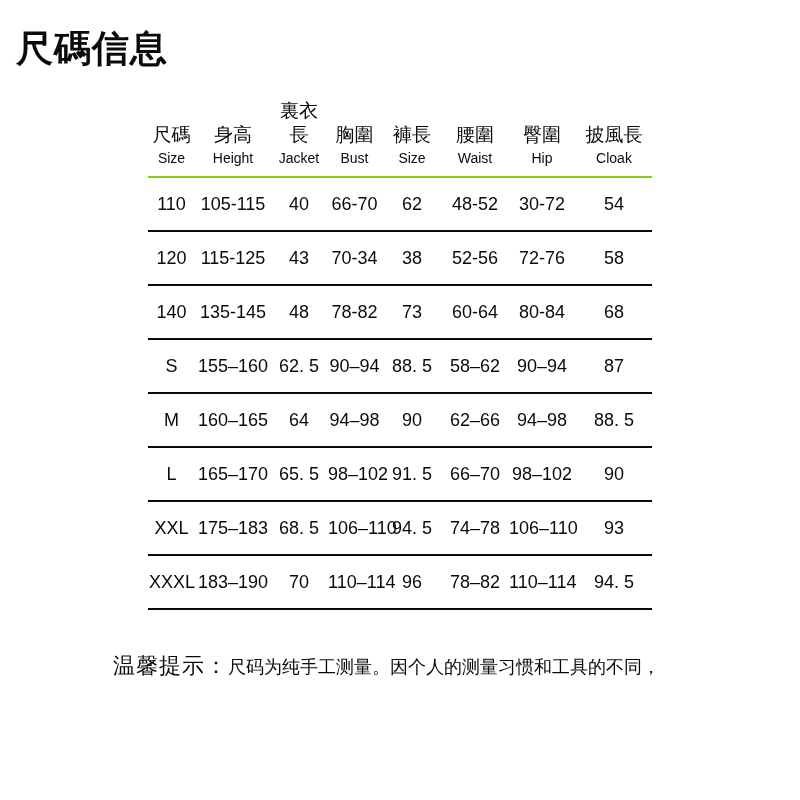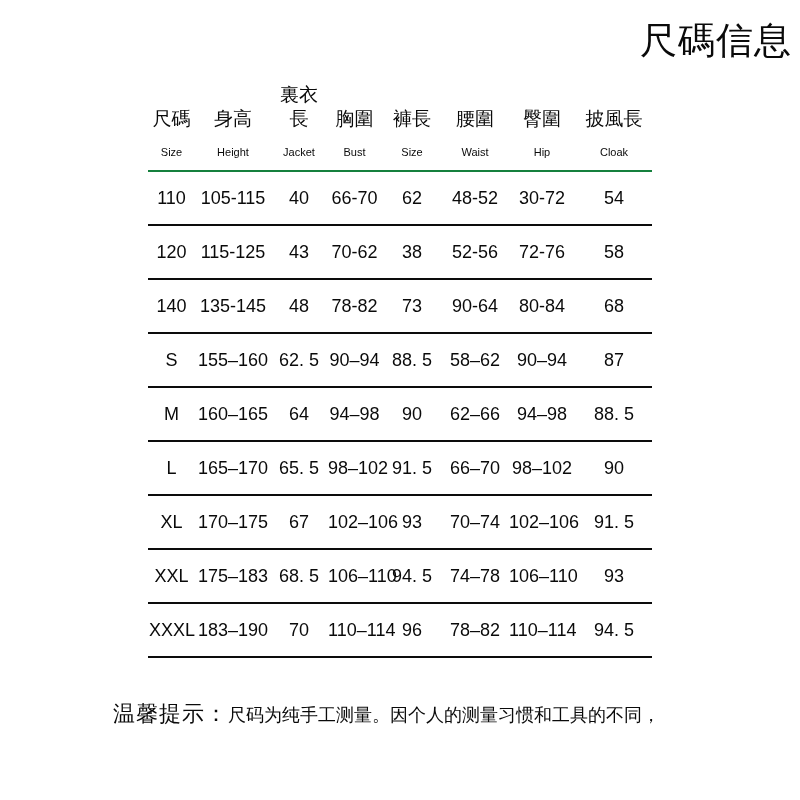--- a/index.html
+++ b/index.html
@@ -3,39 +3,39 @@
 <meta charset="utf-8">
 <style>
   html,body{margin:0;padding:0;}
   body{
     width:800px;height:800px;background:#ffffff;color:#111;
     font-family:"Liberation Sans","DejaVu Sans",sans-serif;
     -webkit-font-smoothing:antialiased;
   }
   .page{width:800px;height:800px;overflow:hidden;position:relative;}
   .title{
-    text-align:right;font-size:37px;font-weight:400;
-    margin:8px;padding-top:9px;height:56px;line-height:48px;
+    text-align:left;font-size:37px;font-weight:700;
+    margin:16px;padding-top:9px;height:56px;line-height:48px;
     letter-spacing:1px;color:#0a0a0a;
   }
   table.size-table{
     table-layout:fixed;width:504px;margin:0 auto;
     border-collapse:collapse;
   }
   col.c-size{width:47px;}  col.c-height{width:76px;}
   col.c-jacket{width:56px;} col.c-bust{width:55px;}
   col.c-pant{width:60px;}  col.c-waist{width:66px;}
   col.c-hip{width:68px;}   col.c-cloak{width:76px;}
   thead th{
-    border-bottom:2px solid #15803d;
+    border-bottom:2px solid #84cc16;
     padding:2px 0 9px;font-weight:400;text-align:center;
     vertical-align:bottom;
   }
   thead .zh{font-size:19px;line-height:24px;color:#0a0a0a;}
-  thead .en{font-size:11px;line-height:18px;margin-top:12px;color:#0a0a0a;}
+  thead .en{font-size:14px;line-height:18px;margin-top:2px;color:#0a0a0a;}
   tbody td{
     border-bottom:2px solid #0c0c0c;
     height:50px;text-align:center;vertical-align:middle;
     font-size:18px;color:#0a0a0a;white-space:nowrap;
   }
   .note{
     margin:40px 0 0 113px;width:585px;
     font-size:18px;line-height:31px;color:#0a0a0a;
   }
   .note-label{font-size:22px;letter-spacing:1px;}
@@ -101,33 +101,33 @@
           <td>66-70</td>
           <td>62</td>
           <td>48-52</td>
           <td>30-72</td>
           <td>54</td>
         </tr>
         <tr>
           <td>120</td>
           <td>115-125</td>
           <td>43</td>
-          <td>70-62</td>
+          <td>70-34</td>
           <td>38</td>
           <td>52-56</td>
           <td>72-76</td>
           <td>58</td>
         </tr>
         <tr>
           <td>140</td>
           <td>135-145</td>
           <td>48</td>
           <td>78-82</td>
           <td>73</td>
-          <td>90-64</td>
+          <td>60-64</td>
           <td>80-84</td>
           <td>68</td>
         </tr>
         <tr>
           <td>S</td>
           <td>155–160</td>
           <td>62. 5</td>
           <td>90–94</td>
           <td>88. 5</td>
           <td>58–62</td>
@@ -148,30 +148,20 @@
           <td>L</td>
           <td>165–170</td>
           <td>65. 5</td>
           <td>98–102</td>
           <td>91. 5</td>
           <td>66–70</td>
           <td>98–102</td>
           <td>90</td>
         </tr>
         <tr>
-          <td>XL</td>
-          <td>170–175</td>
-          <td>67</td>
-          <td>102–106</td>
-          <td>93</td>
-          <td>70–74</td>
-          <td>102–106</td>
-          <td>91. 5</td>
-        </tr>
-        <tr>
           <td>XXL</td>
           <td>175–183</td>
           <td>68. 5</td>
           <td>106–110</td>
           <td>94. 5</td>
           <td>74–78</td>
           <td>106–110</td>
           <td>93</td>
         </tr>
         <tr>

